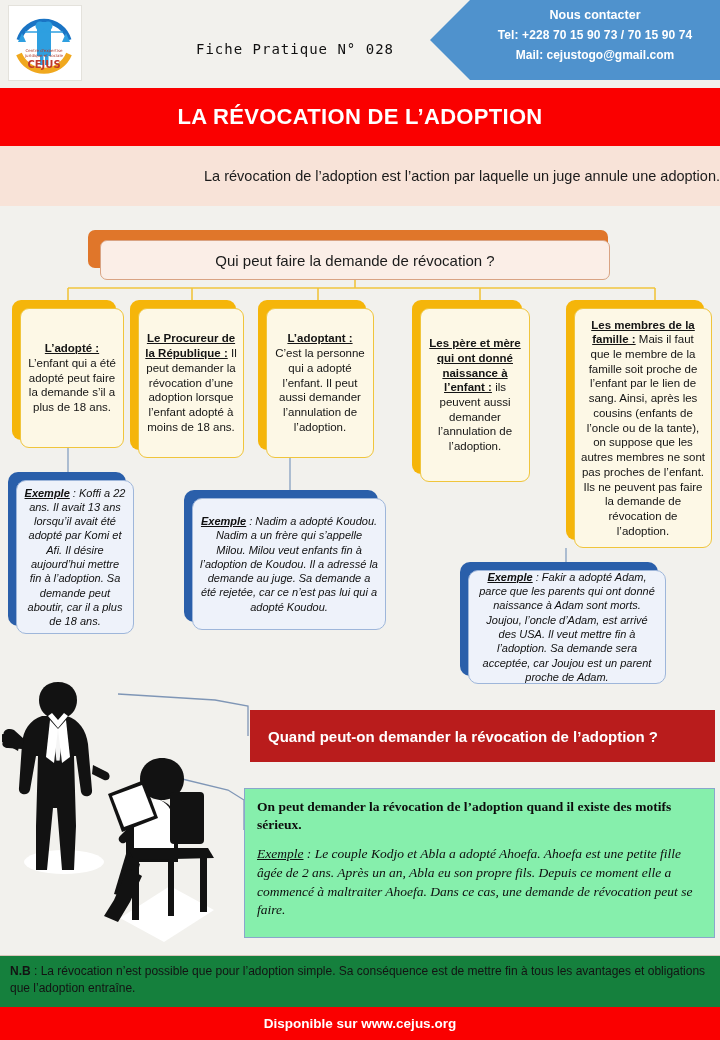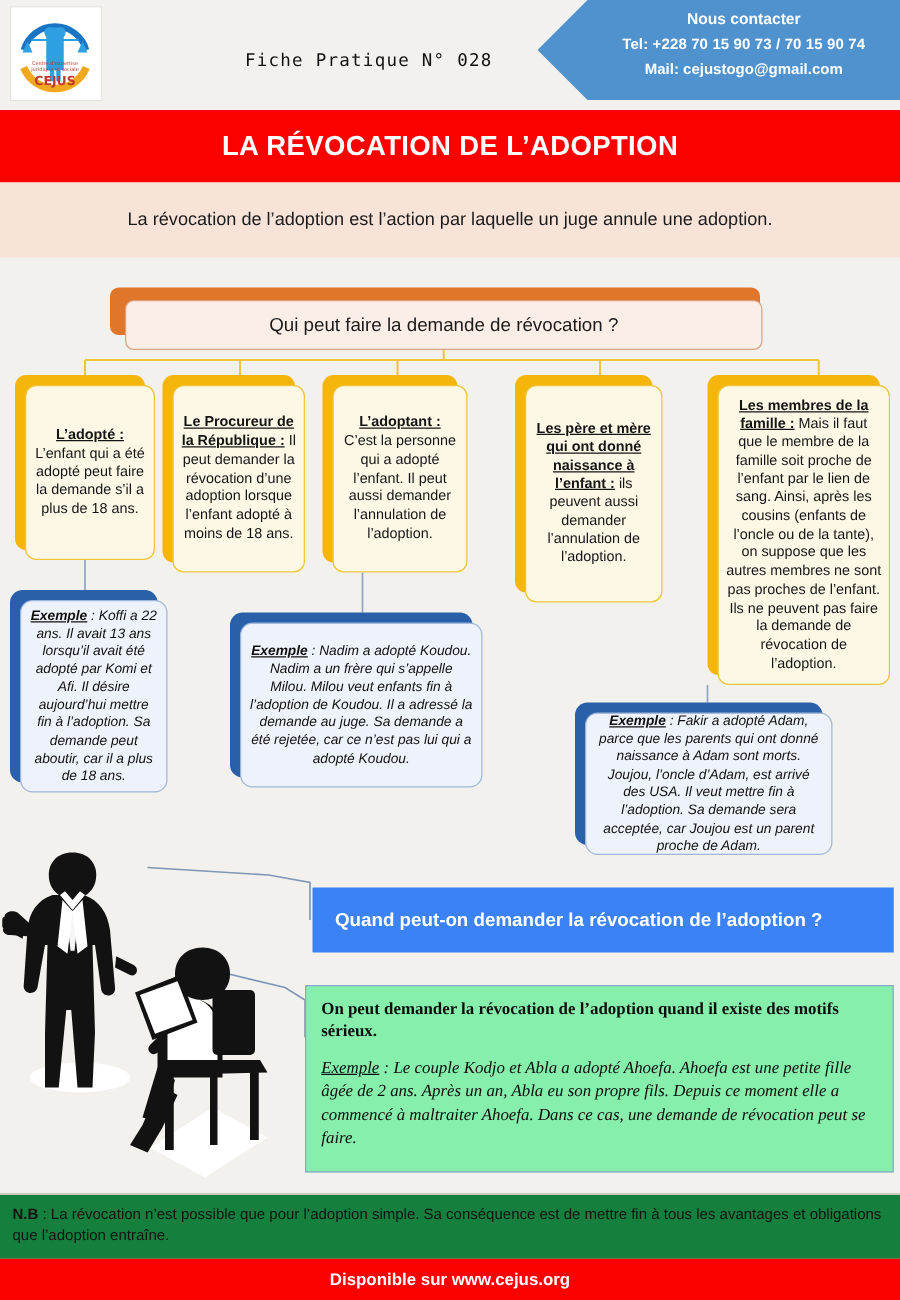--- a/index.html
+++ b/index.html
@@ -25,21 +25,21 @@
   .contact-txt .c2{font-size:12px;font-weight:bold;margin-bottom:6px;letter-spacing:.1px;}
   .contact-txt .c3{font-size:12px;font-weight:bold;}
 
   
   .redbar{position:absolute;left:0;top:88px;width:720px;height:58px;background:#fa0000;
     display:flex;align-items:center;justify-content:center;}
   .redbar span{color:#fff;font-size:22px;font-weight:bold;letter-spacing:.3px;}
 
   
   .substrip{position:absolute;left:0;top:146px;width:720px;height:60px;background:#f8e3d8;
-    display:flex;align-items:center;justify-content:center;}
+    display:flex;align-items:center;justify-content:flex-end;}
   .substrip span{color:#1b1b1b;font-size:14.5px;}
 
   
   .q1-wrap{position:absolute;left:88px;top:230px;width:532px;height:48px;}
   .q1-shadow{position:absolute;left:0;top:0;width:520px;height:38px;background:#e0762a;border-radius:7px;}
   .q1-main{position:absolute;left:12px;top:10px;width:508px;height:38px;background:#fbeee7;
     border:1px solid #d9a383;border-radius:7px;display:flex;align-items:center;justify-content:center;}
   .q1-main span{font-size:15px;color:#1b1b1b;}
 
   
@@ -60,21 +60,21 @@
   .bcard .bd{position:absolute;left:8px;top:8px;right:0;bottom:0;background:#eef2fa;
     border:1px solid #9eb6da;border-radius:10px;overflow:hidden;
     display:flex;align-items:center;justify-content:center;}
   .bcard .tx{font-size:11px;color:#101010;text-align:center;line-height:1.3;font-style:italic;padding:4px 7px;}
   .bcard .tx u{font-weight:bold;text-decoration:underline;font-style:italic;}
 
   
   .illus{position:absolute;left:2px;top:672px;width:240px;height:272px;}
 
   
-  .q2{position:absolute;left:250px;top:710px;width:465px;height:52px;background:#3b82f6;
+  .q2{position:absolute;left:250px;top:710px;width:465px;height:52px;background:#b91c1c;
     display:flex;align-items:center;padding-left:18px;box-sizing:border-box;}
   .q2 span{color:#fff;font-size:15px;font-weight:bold;}
 
   
   .ansbox{position:absolute;left:244px;top:788px;width:471px;height:150px;
     background:#86efac;border:1px solid #8aa6cc;box-sizing:border-box;padding:9px 12px;}
   .ansbox .a1{font-family:"Liberation Serif", serif;font-size:13.5px;font-weight:bold;color:#0d0d0d;line-height:1.35;}
   .ansbox .a2{font-family:"Liberation Serif", serif;font-size:13.5px;font-style:italic;color:#0d0d0d;line-height:1.38;margin-top:11px;}
   .ansbox .a2 u{text-decoration:underline;}
 

